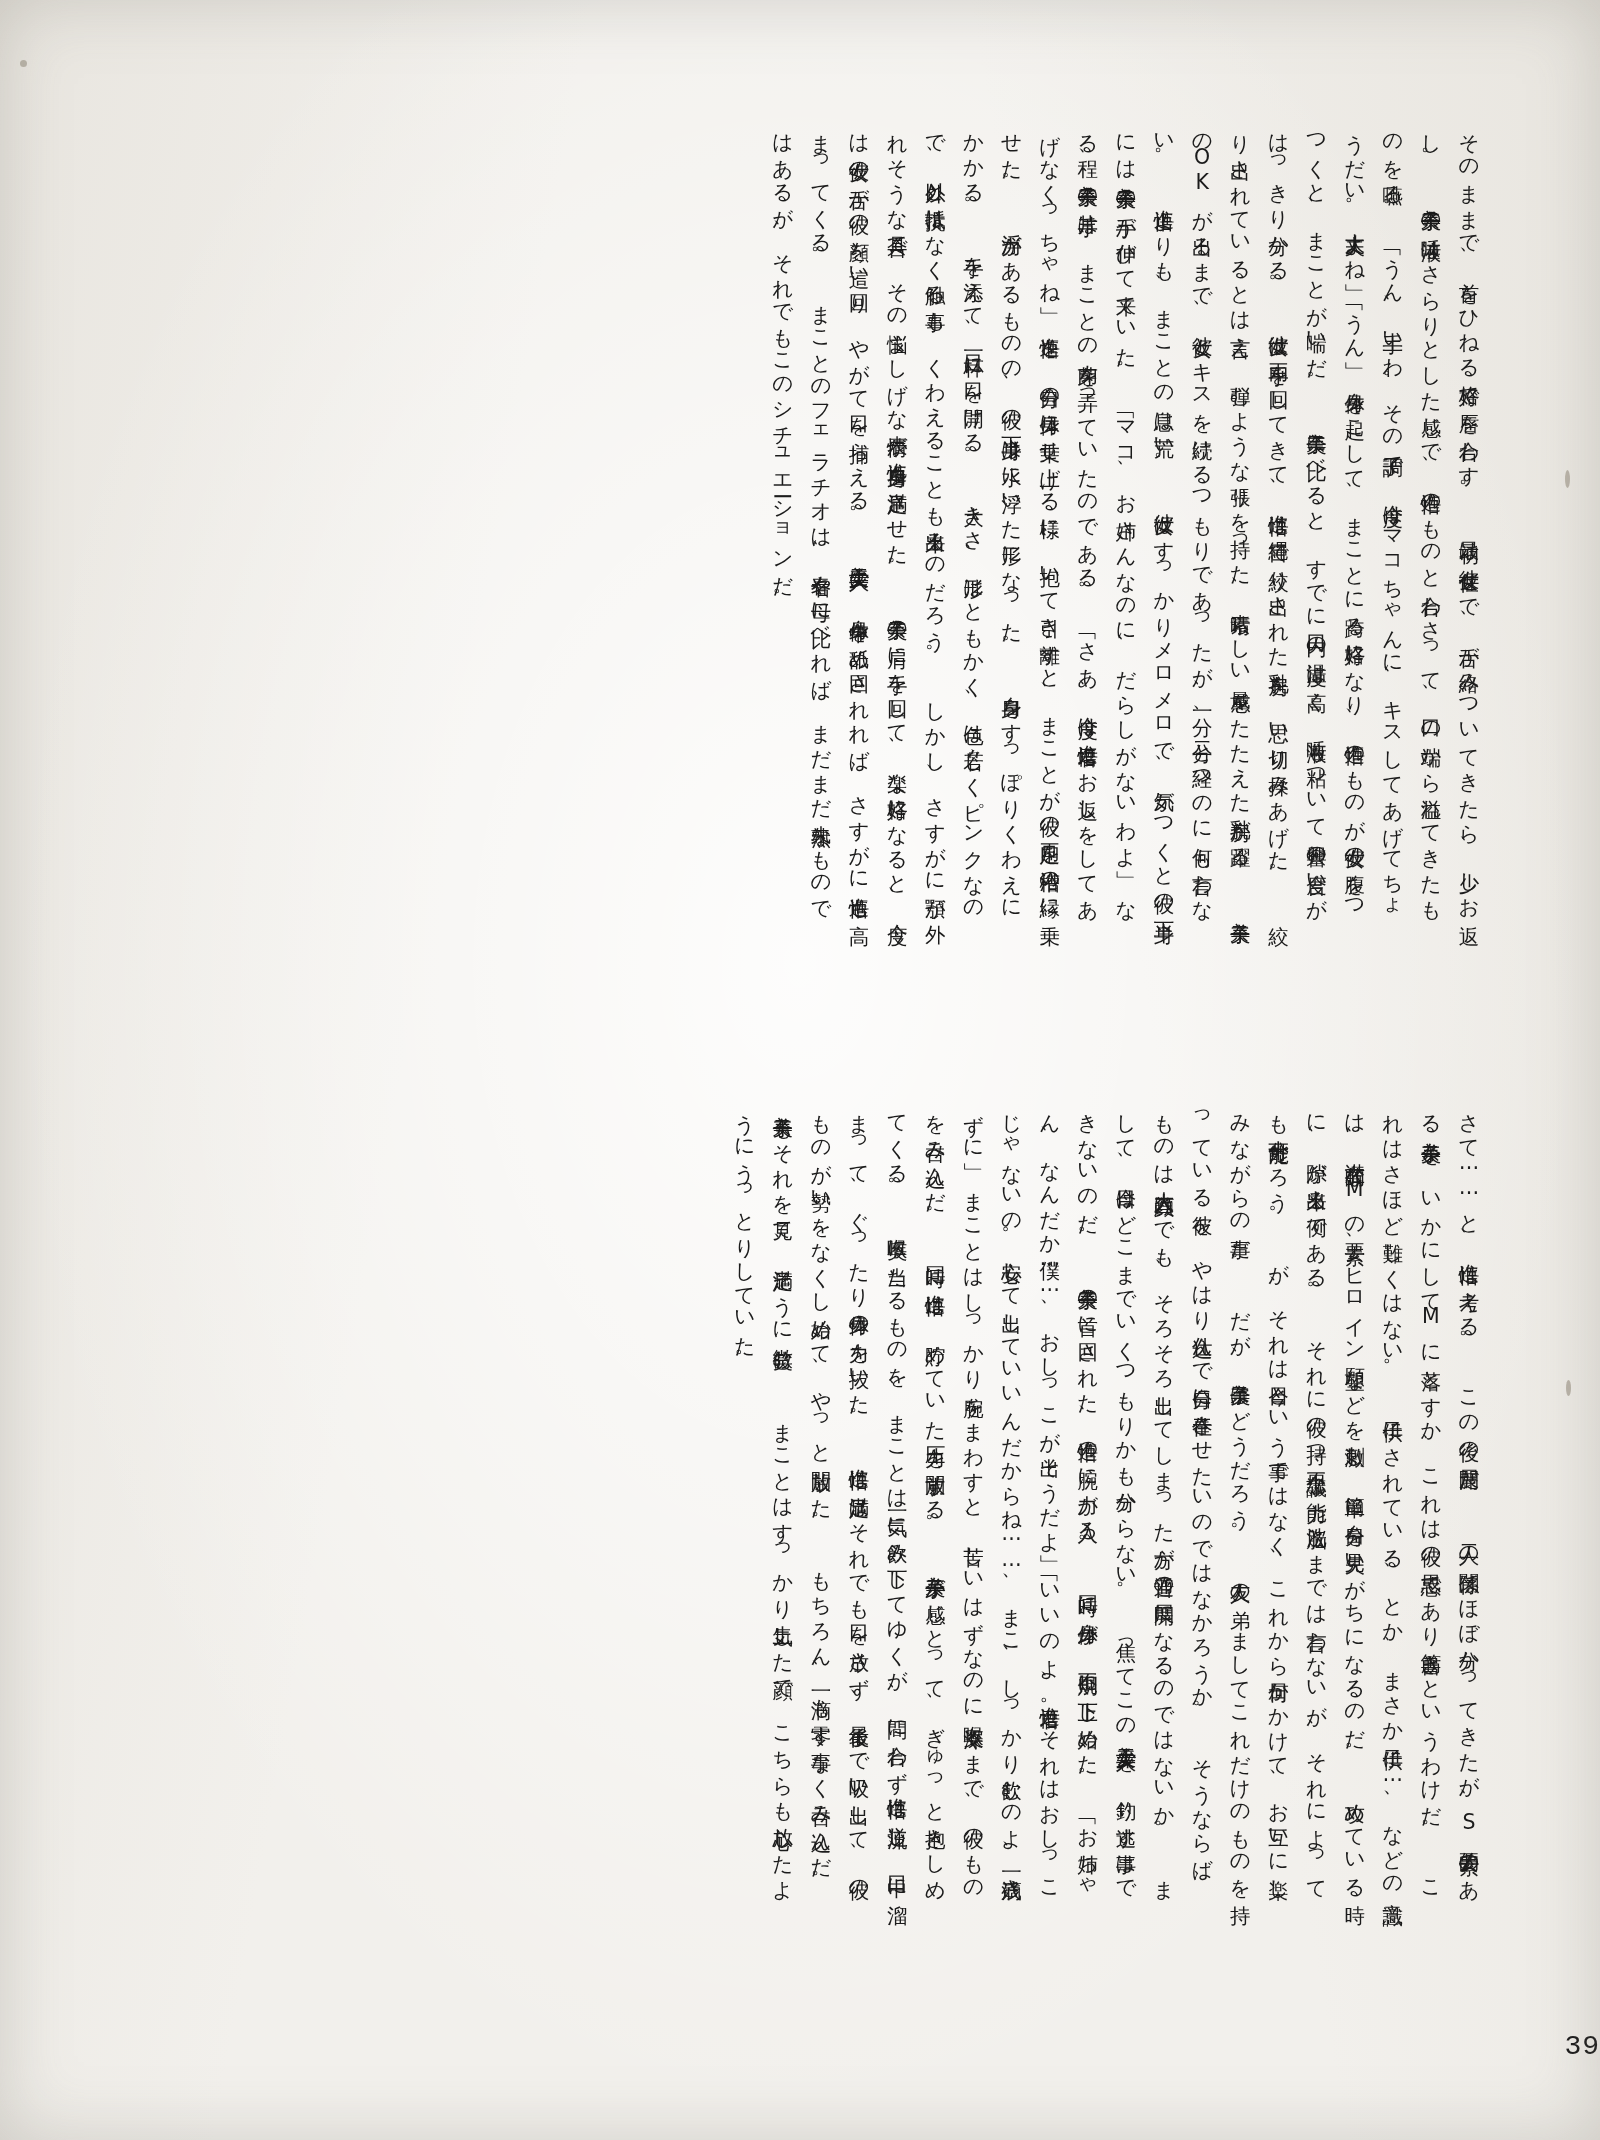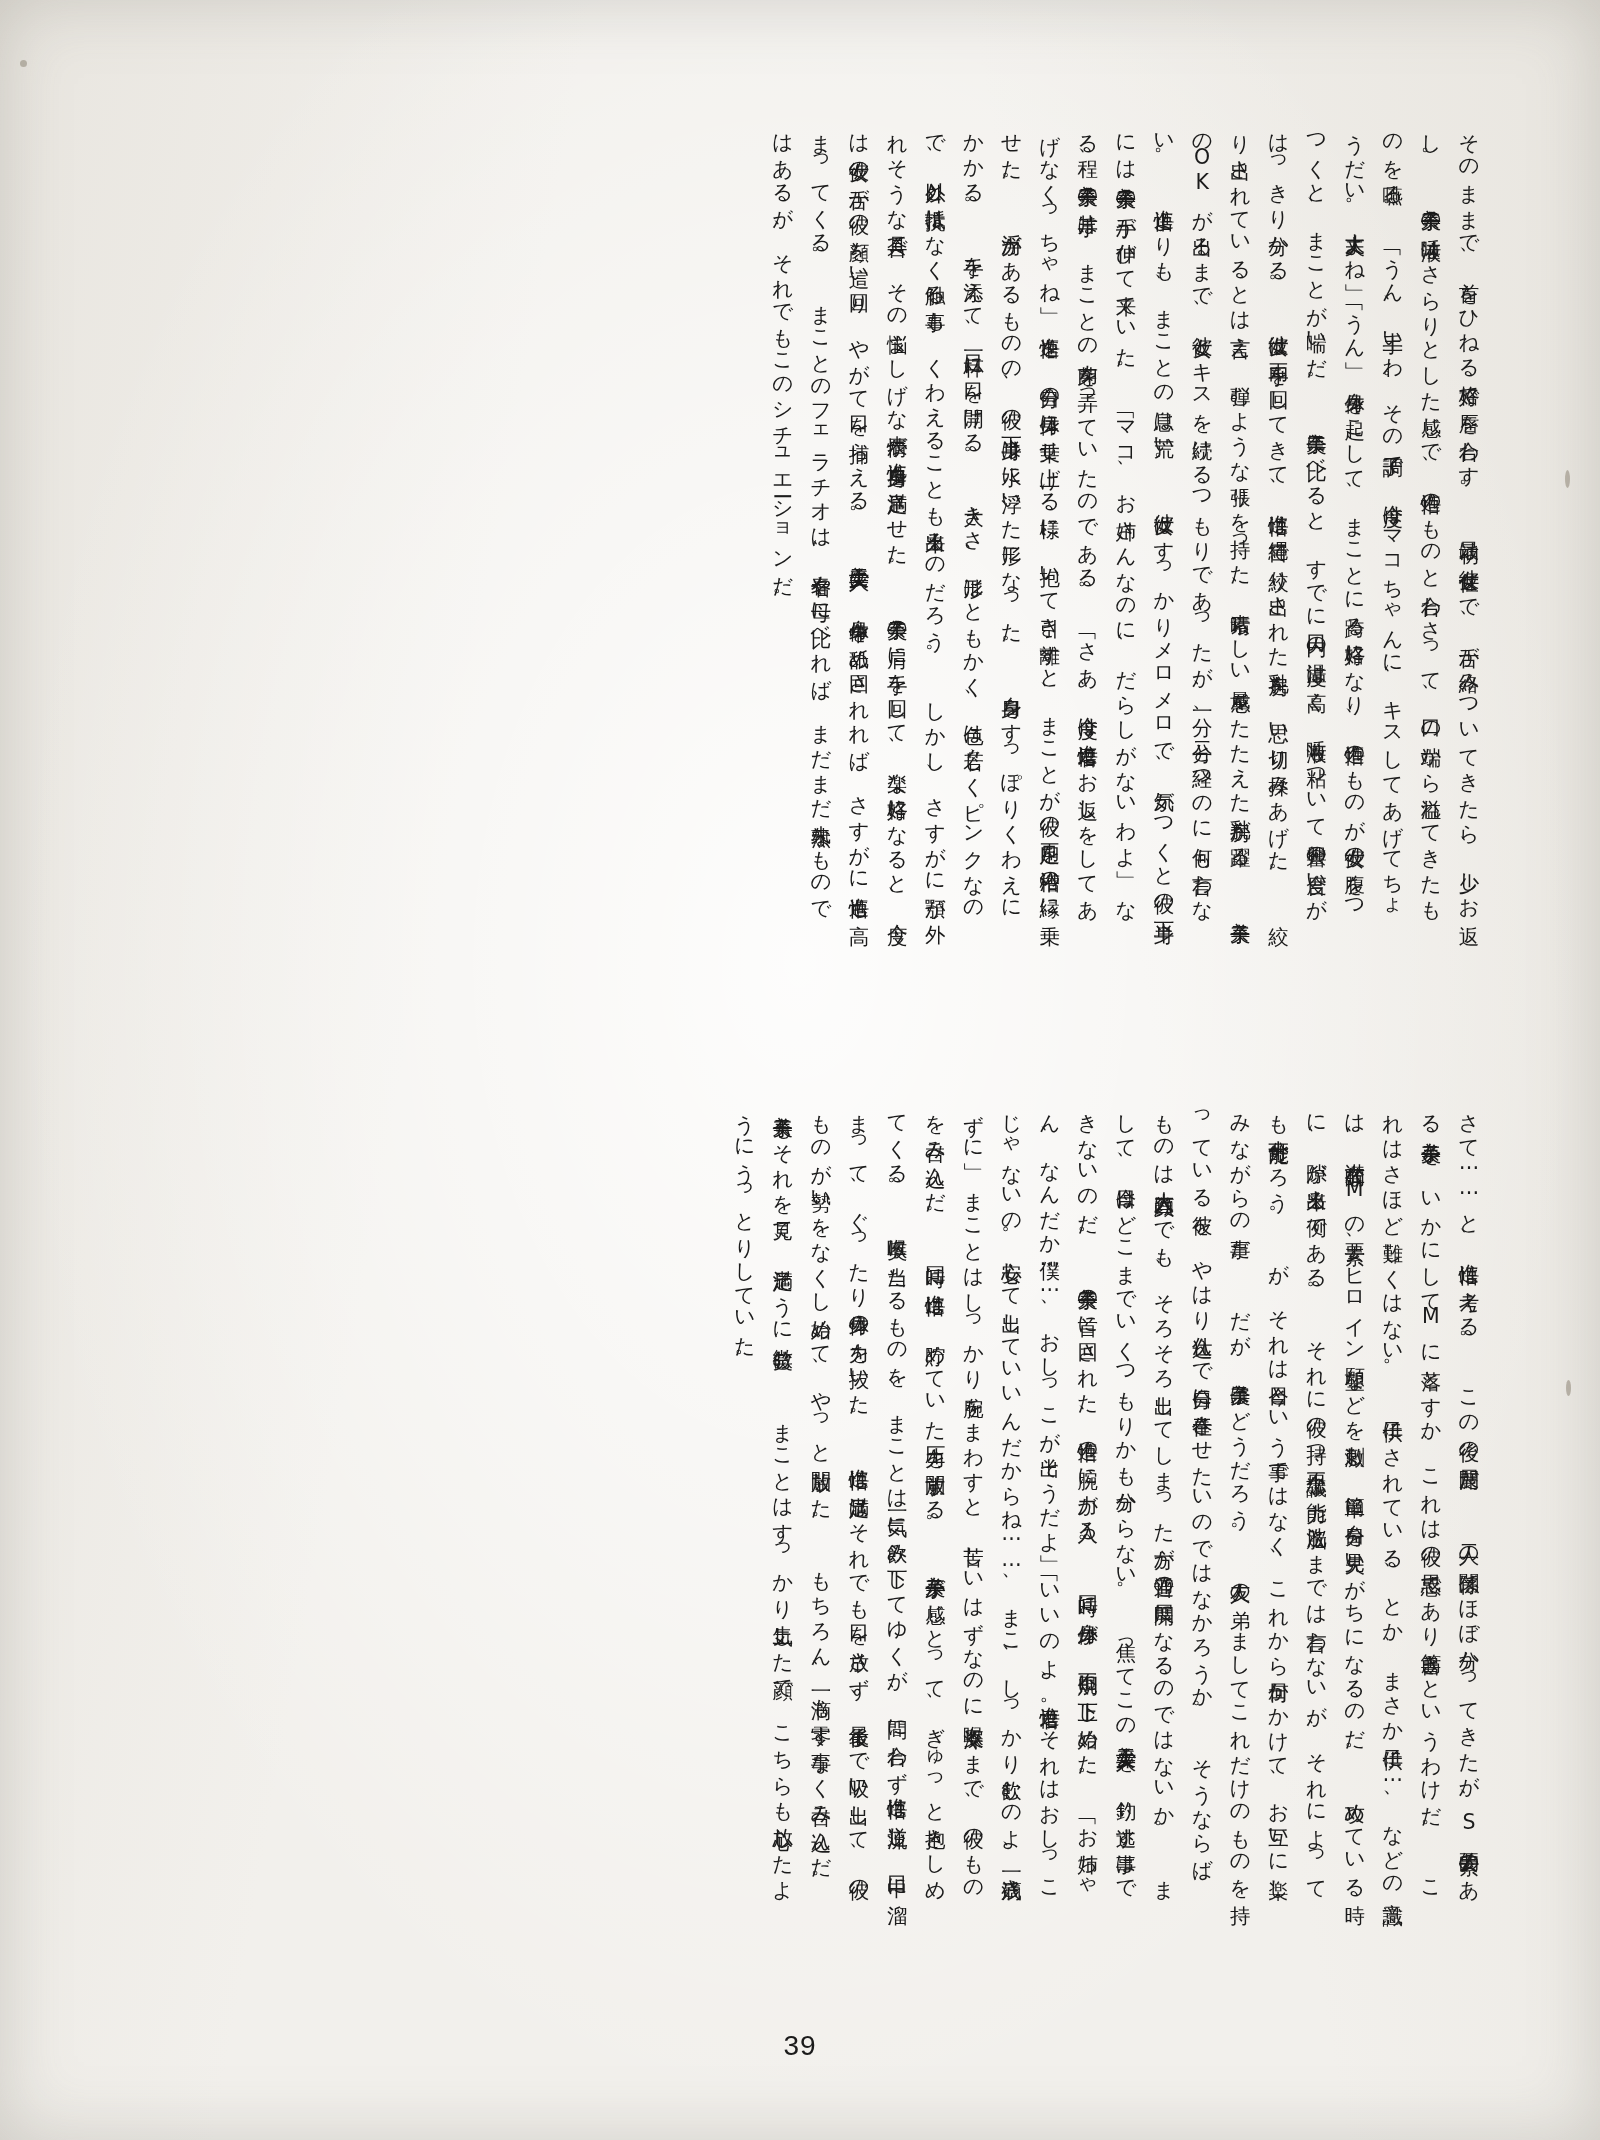--- a/index.html
+++ b/index.html
@@ -63,22 +63,22 @@
     right: 112px;
     height: 790px;
     width: 1390px;
   }
 
   .page-number {
     position: absolute;
     bottom: 78px;
     left: 0;
     width: 100%;
-    text-align: center;
-    font-family: Liberation Sans, sans-serif;
+    text-align: right;
+    font-family: Liberation Mono, monospace;
     font-size: 28px;
     color: #1b1b1b;
     letter-spacing: 1px;
   }
 </style>
 </head>
 <body>
 
 <div class="page">
 

